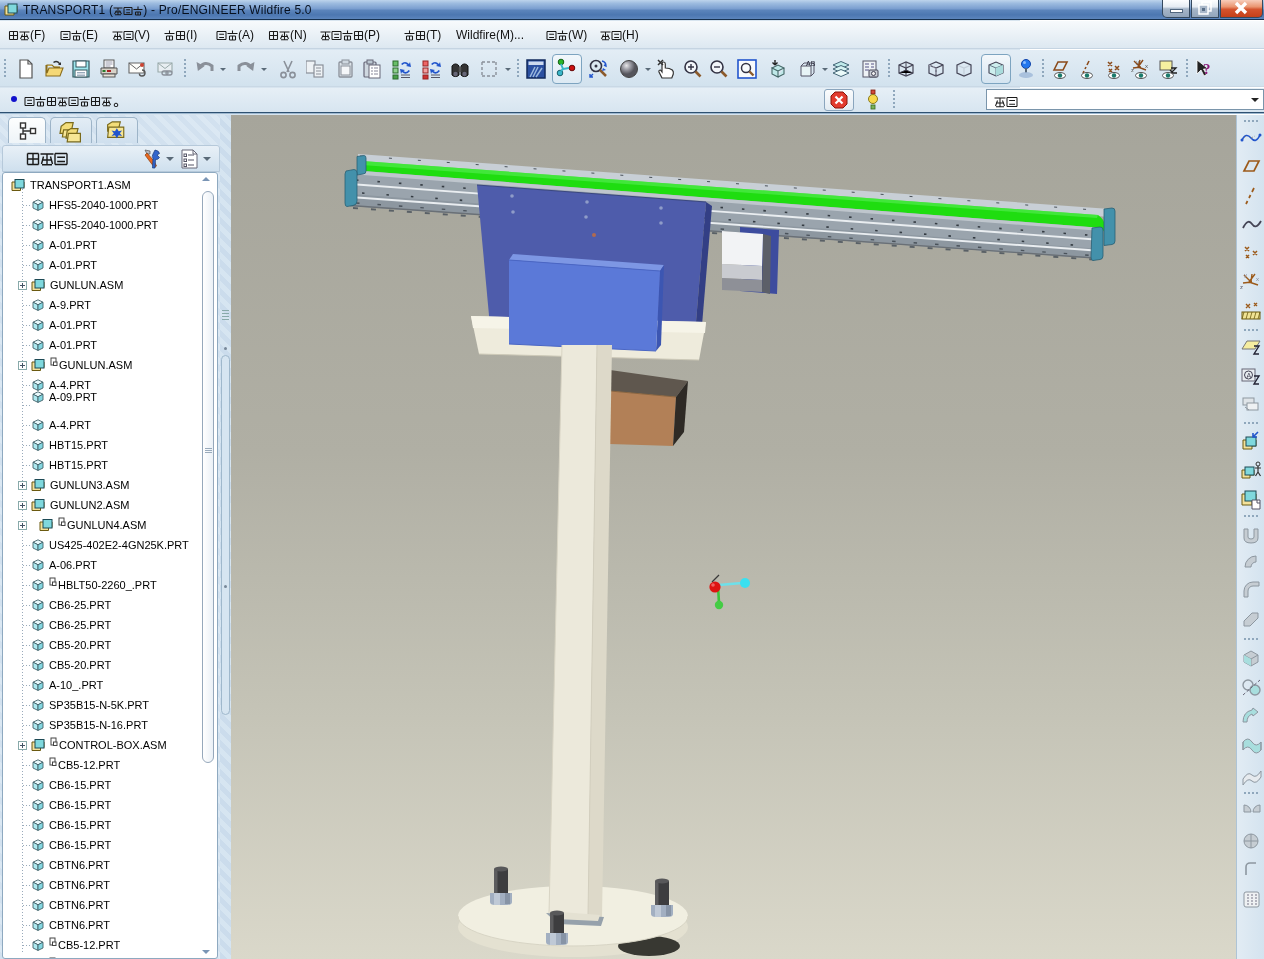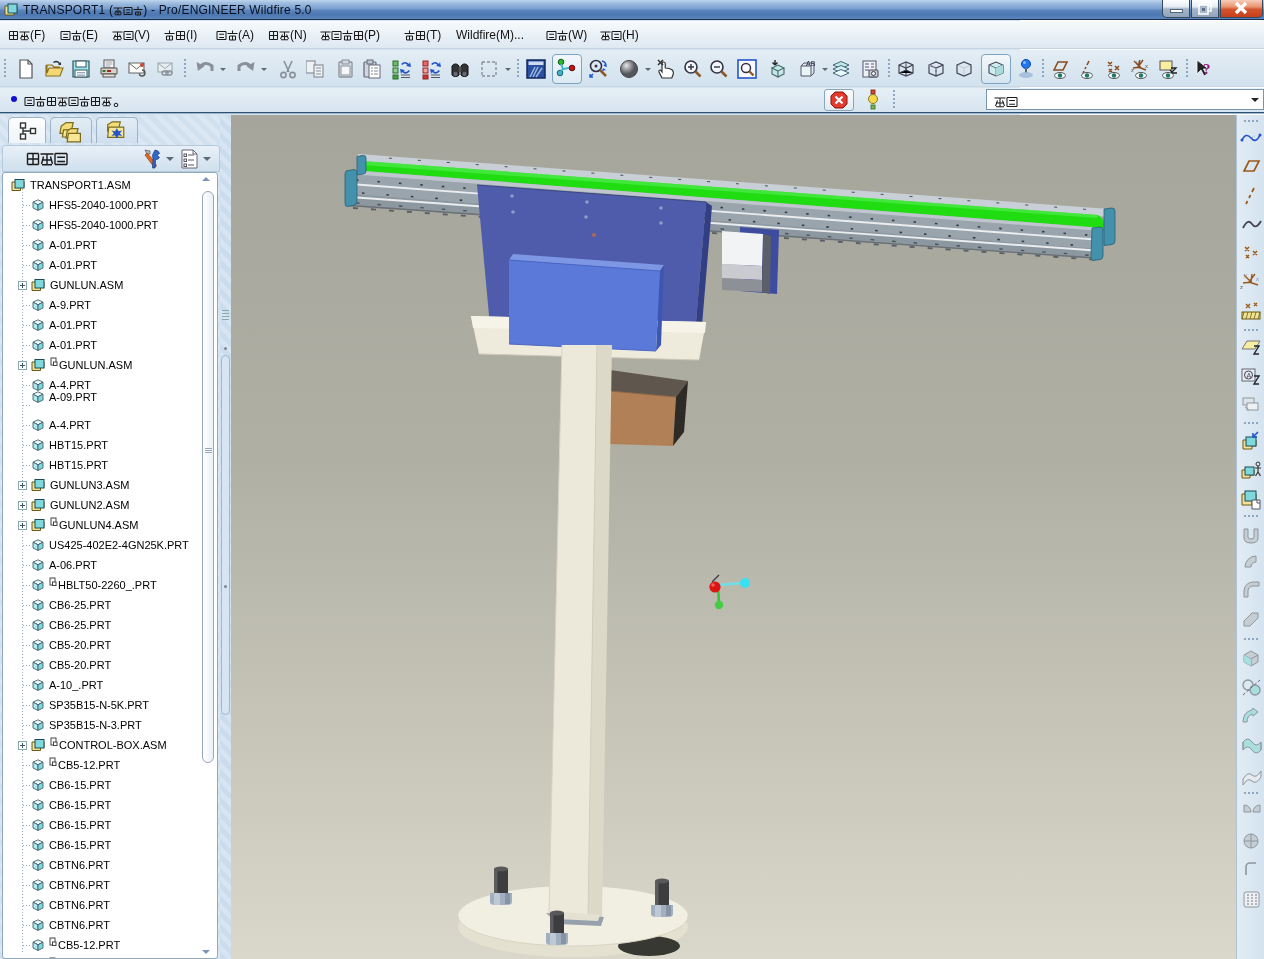--- a/index.html
+++ b/index.html
@@ -675,21 +675,21 @@
           <svg width="15" height="14" viewBox="0 0 15 14" style="margin-right:4px;flex:none">
             <path d="M1,4 L1,12.5 L9.5,12.5 L9.5,9.5 L13,9.5 L13,4 Z" fill="#f3e19a" stroke="#6b5a10"></path>
             <rect x="4" y="1.5" width="9" height="8.5" fill="#7fd8dd" stroke="#1d4a55"></rect>
           </svg>
           <span>GUNLUN2.ASM</span>
         </div>
         <svg width="9" height="9" viewBox="0 0 9 9" style="position:absolute;left:15px;top:348px">
           <rect x="0.5" y="0.5" width="8" height="8" fill="#fff" stroke="#8aa"></rect>
           <path d="M2,4.5 h5 M4.5,2 v5" stroke="#456" stroke-width="1"></path>
         </svg>
-        <div class="trow" style="top:342px;left:28px">
+        <div class="trow" style="top:342px;left:36px">
           <svg width="15" height="14" viewBox="0 0 15 14" style="margin-right:4px;flex:none">
             <path d="M1,4 L1,12.5 L9.5,12.5 L9.5,9.5 L13,9.5 L13,4 Z" fill="#f3e19a" stroke="#6b5a10"></path>
             <rect x="4" y="1.5" width="9" height="8.5" fill="#7fd8dd" stroke="#1d4a55"></rect>
           </svg>
           <svg width="8" height="11" viewBox="0 0 8 11" style="margin:-6px 1px 0 0;flex:none">
             <rect x="1" y="1" width="5" height="7" fill="#fff" stroke="#444"></rect>
             <rect x="3.5" y="5" width="3.5" height="3.5" fill="#fff" stroke="#444"></rect>
           </svg>
           <span>GUNLUN4.ASM</span>
         </div>
@@ -778,21 +778,21 @@
           </svg>
           <span>SP35B15-N-5K.PRT</span>
         </div>
         <div style="position:absolute;left:20px;top:552px;width:8px;height:1px;background-image:repeating-linear-gradient(90deg,#9ab 0 1px,transparent 1px 3px)"></div>
         <div class="trow" style="top:542px;left:28px">
           <svg width="14" height="14" viewBox="0 0 14 14" style="margin-right:4px;flex:none">
             <path d="M2,4.2 L7,1.8 L12,4.2 L7,6.8 Z" fill="#e6f8fb" stroke="#44626a" stroke-width="0.9"></path>
             <path d="M2,4.2 L7,6.8 L7,12.4 L2,10 Z" fill="#aee9f0" stroke="#44626a" stroke-width="0.9"></path>
             <path d="M12,4.2 L7,6.8 L7,12.4 L12,10 Z" fill="#83d6e0" stroke="#44626a" stroke-width="0.9"></path>
           </svg>
-          <span>SP35B15-N-3.PRT</span>
+          <span>SP35B15-N-16.PRT</span>
         </div>
         <svg width="9" height="9" viewBox="0 0 9 9" style="position:absolute;left:15px;top:568px">
           <rect x="0.5" y="0.5" width="8" height="8" fill="#fff" stroke="#8aa"></rect>
           <path d="M2,4.5 h5 M4.5,2 v5" stroke="#456" stroke-width="1"></path>
         </svg>
         <div class="trow" style="top:562px;left:28px">
           <svg width="15" height="14" viewBox="0 0 15 14" style="margin-right:4px;flex:none">
             <path d="M1,4 L1,12.5 L9.5,12.5 L9.5,9.5 L13,9.5 L13,4 Z" fill="#f3e19a" stroke="#6b5a10"></path>
             <rect x="4" y="1.5" width="9" height="8.5" fill="#7fd8dd" stroke="#1d4a55"></rect>
           </svg>

